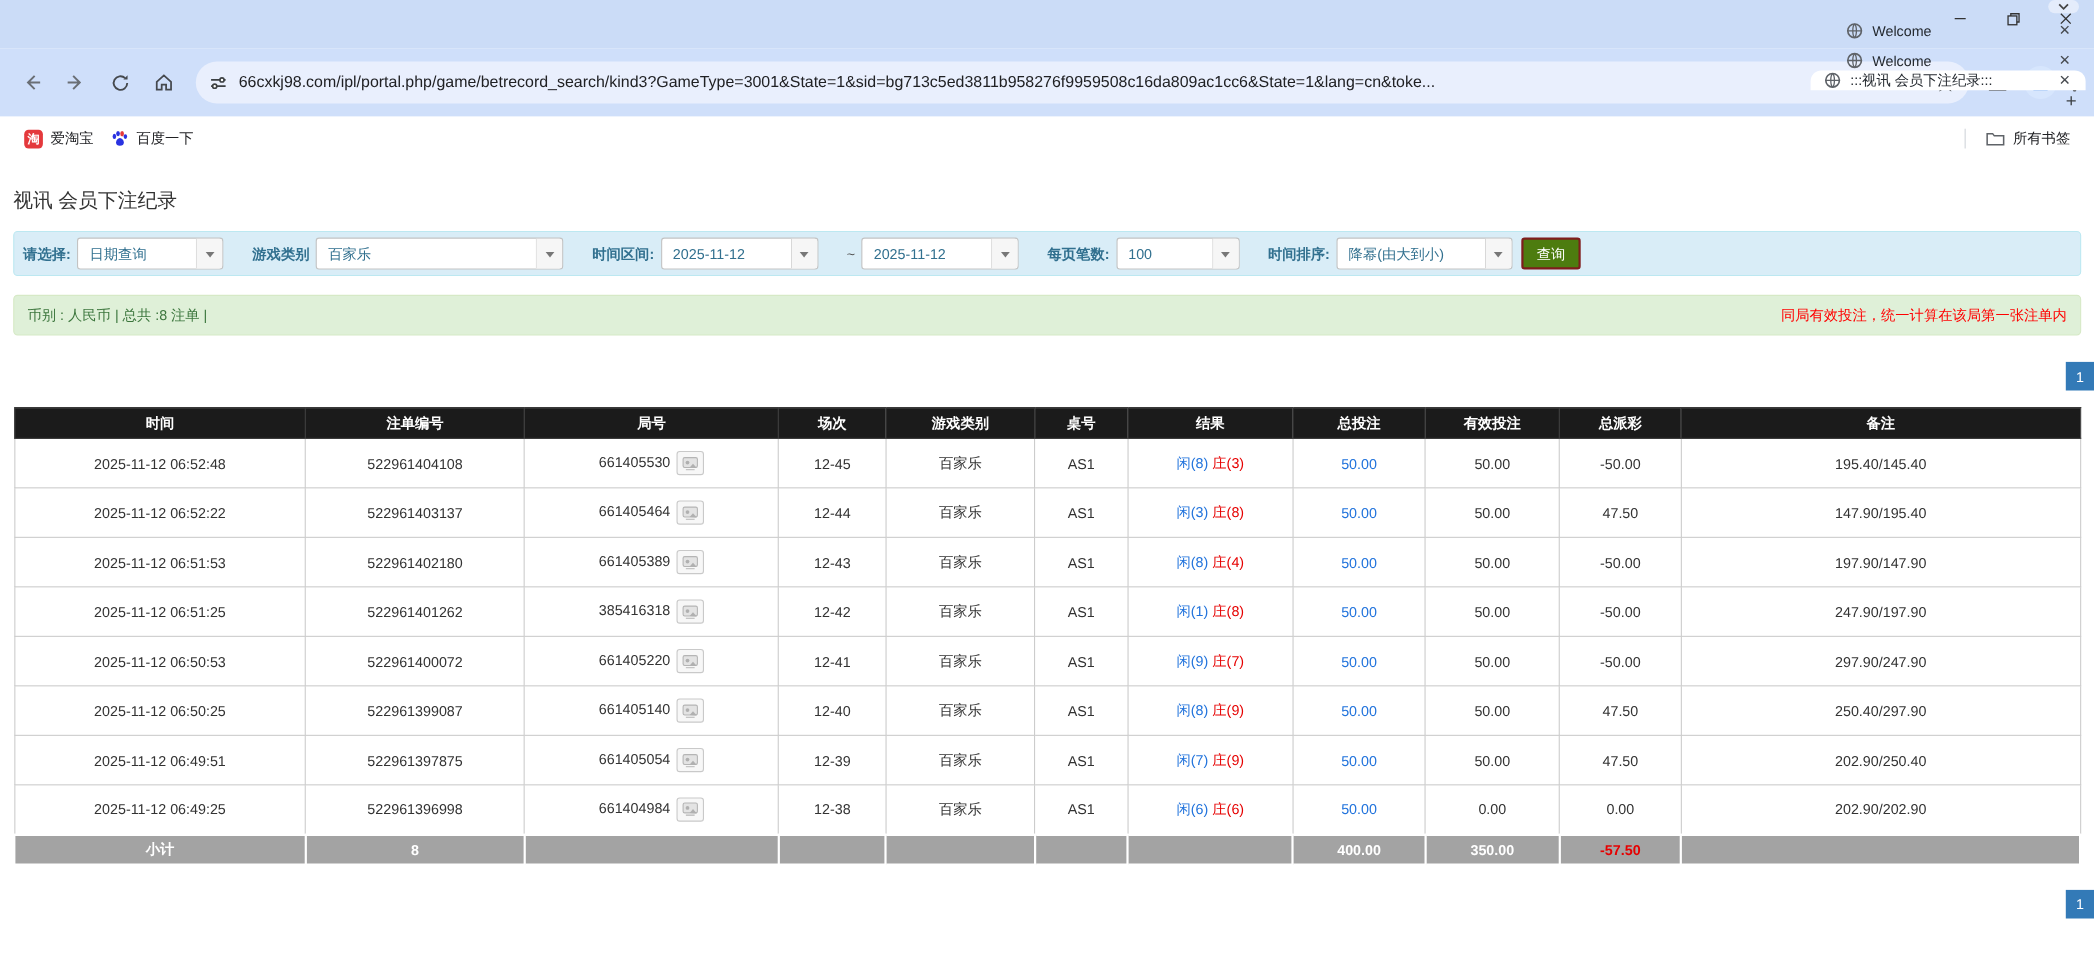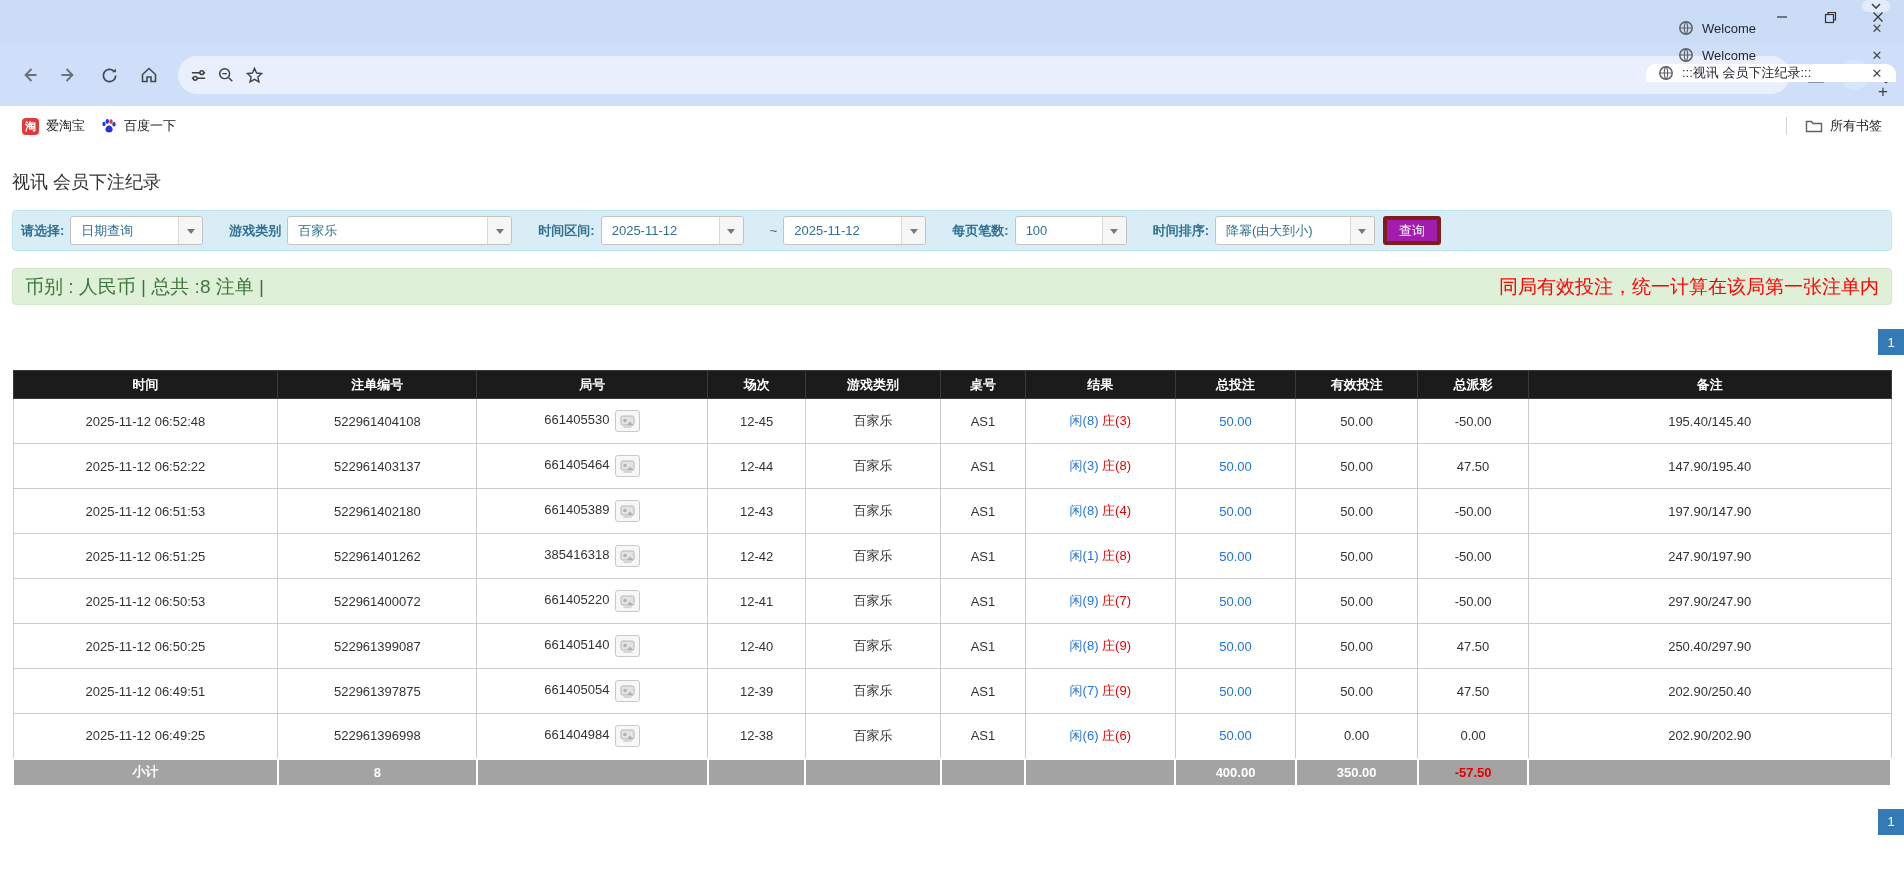--- a/index.html
+++ b/index.html
@@ -43,25 +43,25 @@
 
   .filter-bar { margin-top:16px; background:#d9edf7; border:1px solid #bce8f1; border-radius:4px;
     padding:5px 8px; display:flex; align-items:center; gap:8px; height:41px; }
   .f-label { color:#31708f; font-weight:bold; font-size:13px; white-space:nowrap; }
   .f-label.tilde { color:#555; font-weight:normal; }
   .dd { height:29px; background:#fff; border:1px solid #c3c3c3; border-radius:3px; display:inline-flex; align-items:stretch; cursor:pointer; }
   .dd .dd-text { padding:0 10px; display:flex; align-items:center; font-size:13px; color:#31708f; flex:1; white-space:nowrap; }
   .dd .dd-arrow { width:24px; border-left:1px solid #d8d8d8; background:#f6f6f6; display:flex; align-items:center; justify-content:center; border-radius:0 3px 3px 0; }
   .dd .dd-arrow:after { content:""; border:4px solid transparent; border-top:5px solid #777; margin-top:5px; }
   .dd-w1{width:133px;} .dd-w2{width:225px;} .dd-w3{width:143px;} .dd-w4{width:143px;} .dd-w5{width:112px;} .dd-w6{width:160px;}
-  .search-btn { height:29px; padding:0 12px; background:#a21caf; border:4px solid #7f1d1d; border-radius:3px;
+  .search-btn { height:29px; padding:0 12px; background:#4d7c0f; border:2px solid #7f1d1d; border-radius:3px;
     color:#fff; font-size:13px; cursor:pointer; }
 
   .summary-bar { margin-top:17px; background:#dff0d8; border:1px solid #d6e9c6; border-radius:4px; height:37px;
-    display:flex; align-items:center; justify-content:space-between; padding:0 12px; font-size:19px; }
+    display:flex; align-items:center; justify-content:space-between; padding:0 12px; font-size:13px; }
   .summary-left { color:#3c763d; }
   .summary-right { color:#f00; }
 
   .pagination-row { display:flex; justify-content:flex-end; margin-right:-12px; }
   .pg-top { margin-top:24px; } .pg-bottom { margin-top:22px; }
   .page-btn { min-width:26px; height:26px; background:#337ab7; color:#fff; font-size:13px;
     display:flex; align-items:center; justify-content:center; cursor:pointer; }
 
   table.rec { width:100%; margin-top:15px; border-collapse:collapse; table-layout:fixed; font-size:13px; }
   table.rec th { background:#1b1b1b; color:#fff; font-weight:bold; height:28px; border:1px solid #3a3a3a; }
@@ -168,20 +168,21 @@
   </span>
 
   <div class="omnibox">
     <span class="icon">
       <svg width="17" height="17" viewBox="0 0 18 18">
           <path d="M2 6h9M14 6h2M2 12h2M7 12h9" stroke="#3c4043" stroke-width="1.6"></path>
           <circle cx="12.5" cy="6" r="2" fill="#fff" stroke="#3c4043" stroke-width="1.6"></circle>
           <circle cx="5.5" cy="12" r="2" fill="#fff" stroke="#3c4043" stroke-width="1.6"></circle>
         </svg>
     </span>
+    <span class="url">66cxkj98.com/ipl/portal.php/game/betrecord_search/kind3?GameType=3001&amp;State=1&amp;sid=bg713c5ed3811b958276f9959508c16da809ac1cc6&amp;State=1&amp;lang=cn&amp;toke...</span>
     <span class="icon">
       <svg width="18" height="18" viewBox="0 0 20 20">
           <circle cx="8.5" cy="8.5" r="5.5" fill="none" stroke="#3c4043" stroke-width="1.6"></circle>
           <path d="M6 8.5h5M13 13l4 4" stroke="#3c4043" stroke-width="1.6"></path>
         </svg>
     </span>
     <span class="icon">
       <svg width="19" height="19" viewBox="0 0 20 20">
           <path d="M10 2.5l2.2 4.9 5.3.5-4 3.6 1.2 5.2L10 14l-4.7 2.7 1.2-5.2-4-3.6 5.3-.5z" fill="none" stroke="#3c4043" stroke-width="1.4"></path>
         </svg>

